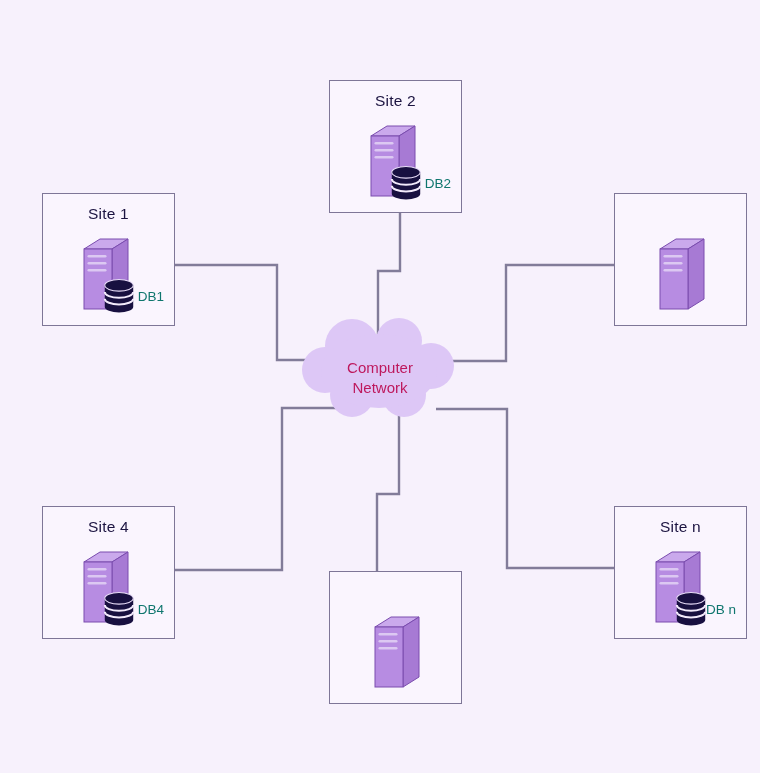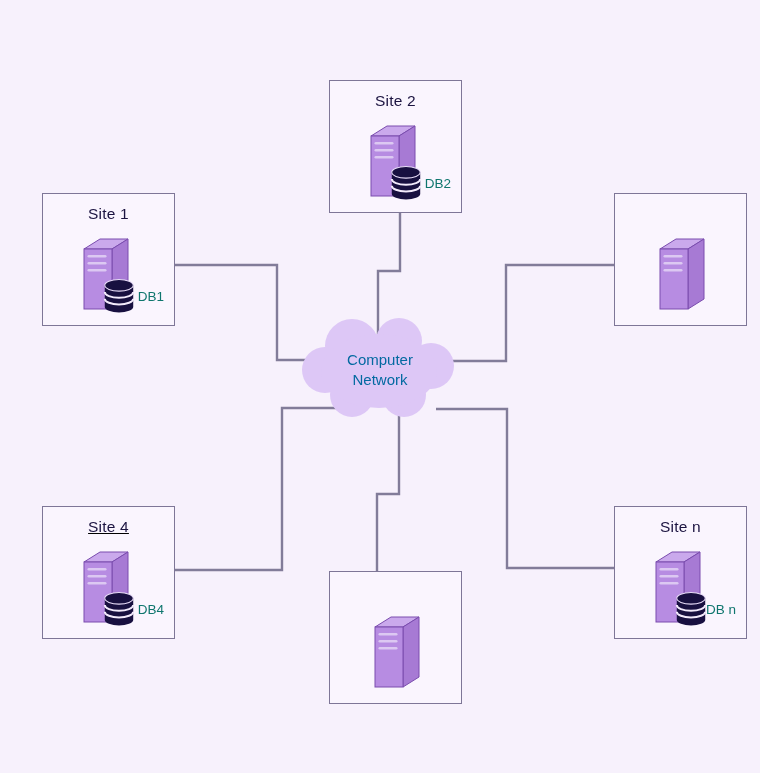--- a/index.html
+++ b/index.html
@@ -24,21 +24,21 @@
     position: absolute;
     width: 133px;
     height: 133px;
     box-sizing: border-box;
     background: #faf5fe;
     border: 1.5px solid #7e7697;
   }
   .pos-s1 { left: 42px;  top: 193px; }
   .pos-s2 { left: 329px; top: 47px; margin-top: 33px;  }
   .pos-s3 { left: 614px; top: 193px; }
-  .pos-s4 { left: 42px;  top: 506px; text-decoration: underline; }
+  .pos-s4 { left: 42px;  top: 506px; }
   .pos-s5 { left: 329px; top: 571px; }
   .pos-s6 { left: 614px; top: 506px; }
   .site-title {
     margin-top: 11px;
     text-align: center;
     font-size: 15.5px;
     font-weight: 500;
     letter-spacing: 0.2px;
     color: #1b1340;
   }
@@ -55,27 +55,27 @@
   }
   .db-label {
     position: absolute;
     right: 10px; top: 95px;
     font-size: 13.5px;
     font-weight: 500;
     color: #0f766e;
   }
   .cloud-label {
     position: absolute;
-    left: 330px; top: 350px;
+    left: 330px; top: 358px;
     width: 100px;
     text-align: center;
     font-size: 15px;
     font-weight: 500;
     line-height: 1.35;
-    color: #0369a1;
+    color: #be185d;
   }
 </style>
 </head>
 <body>
 
 <div class="canvas">
 
   <svg class="diagram-svg" viewBox="0 0 760 773" xmlns="http://www.w3.org/2000/svg">
     <defs>
       <symbol id="sym-server" viewBox="0 0 46 76">

